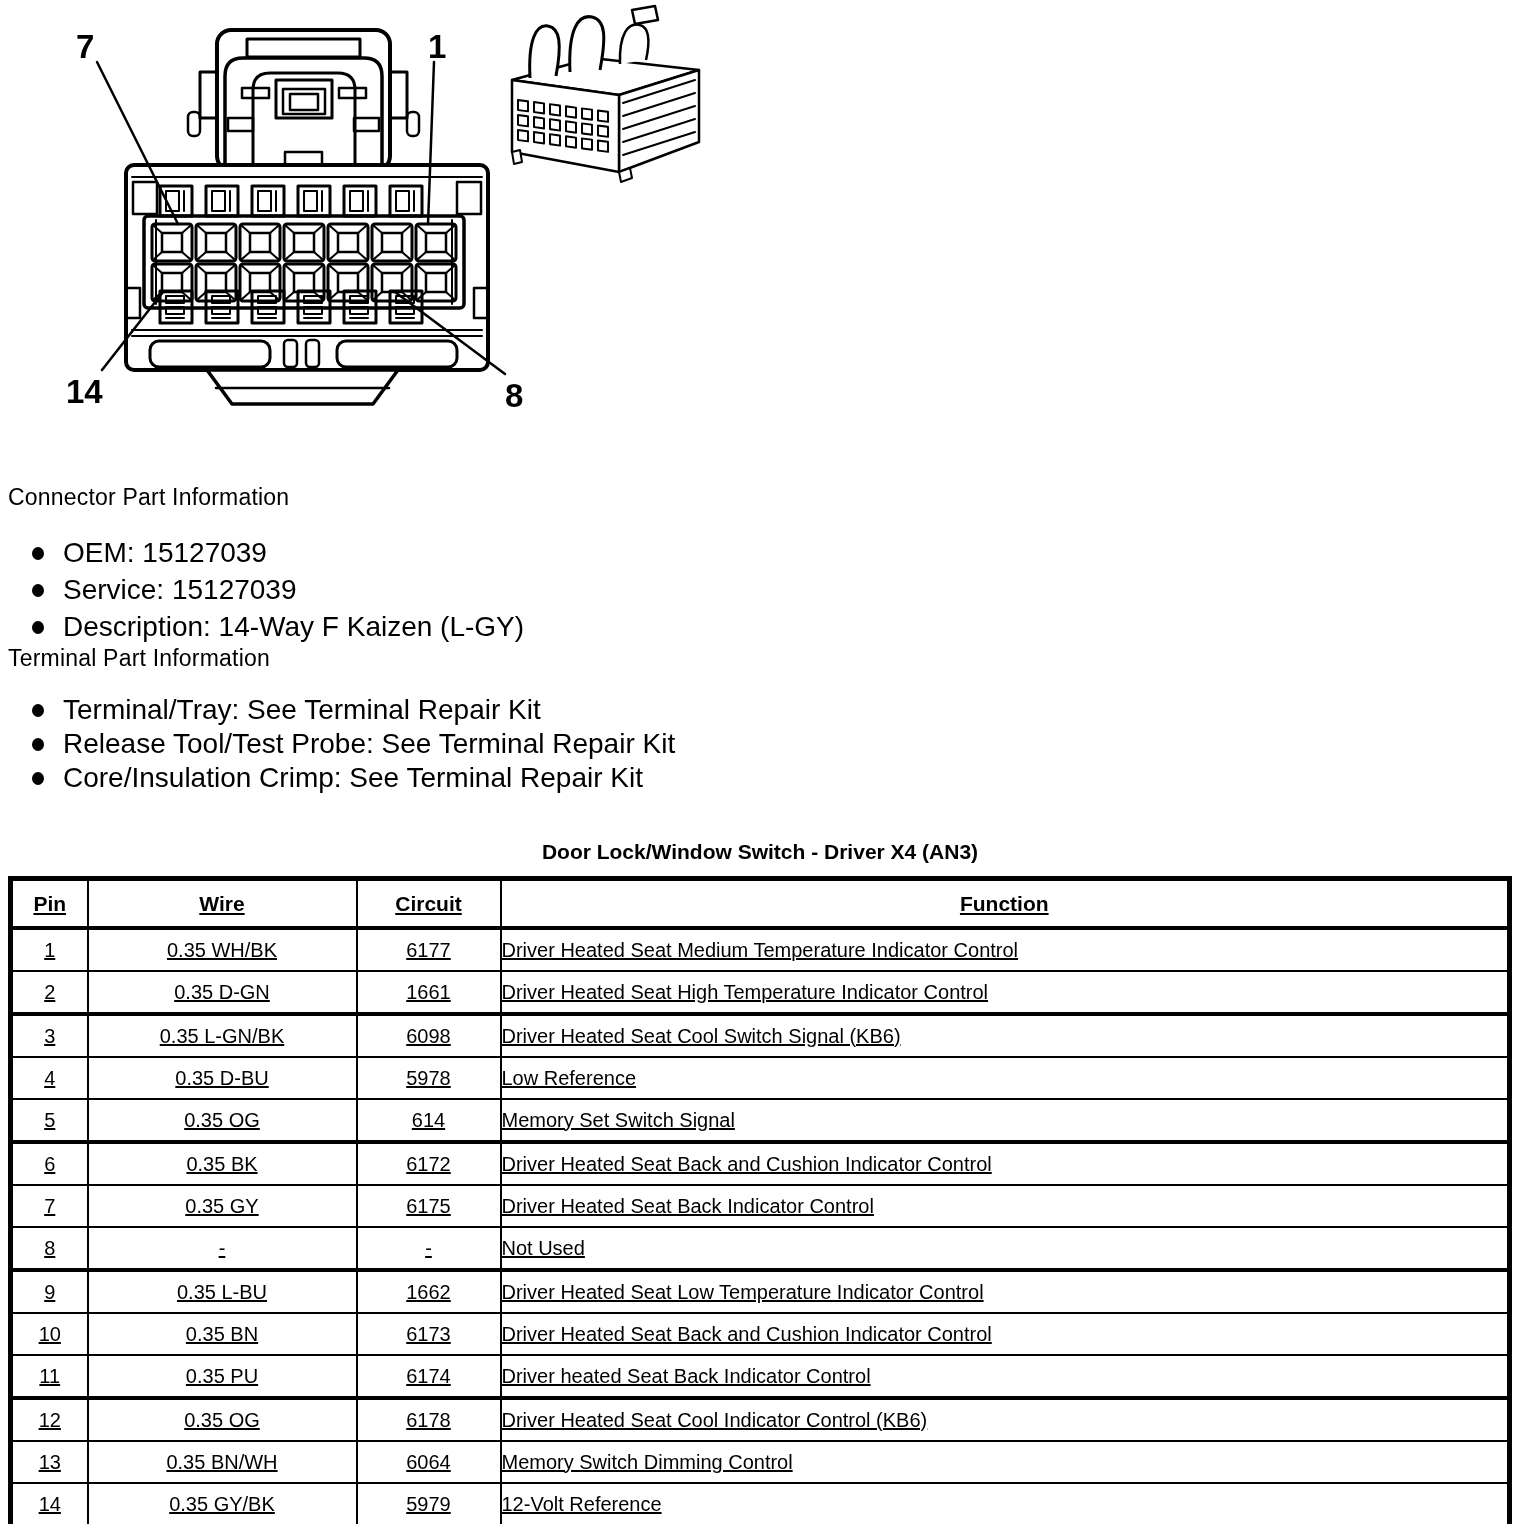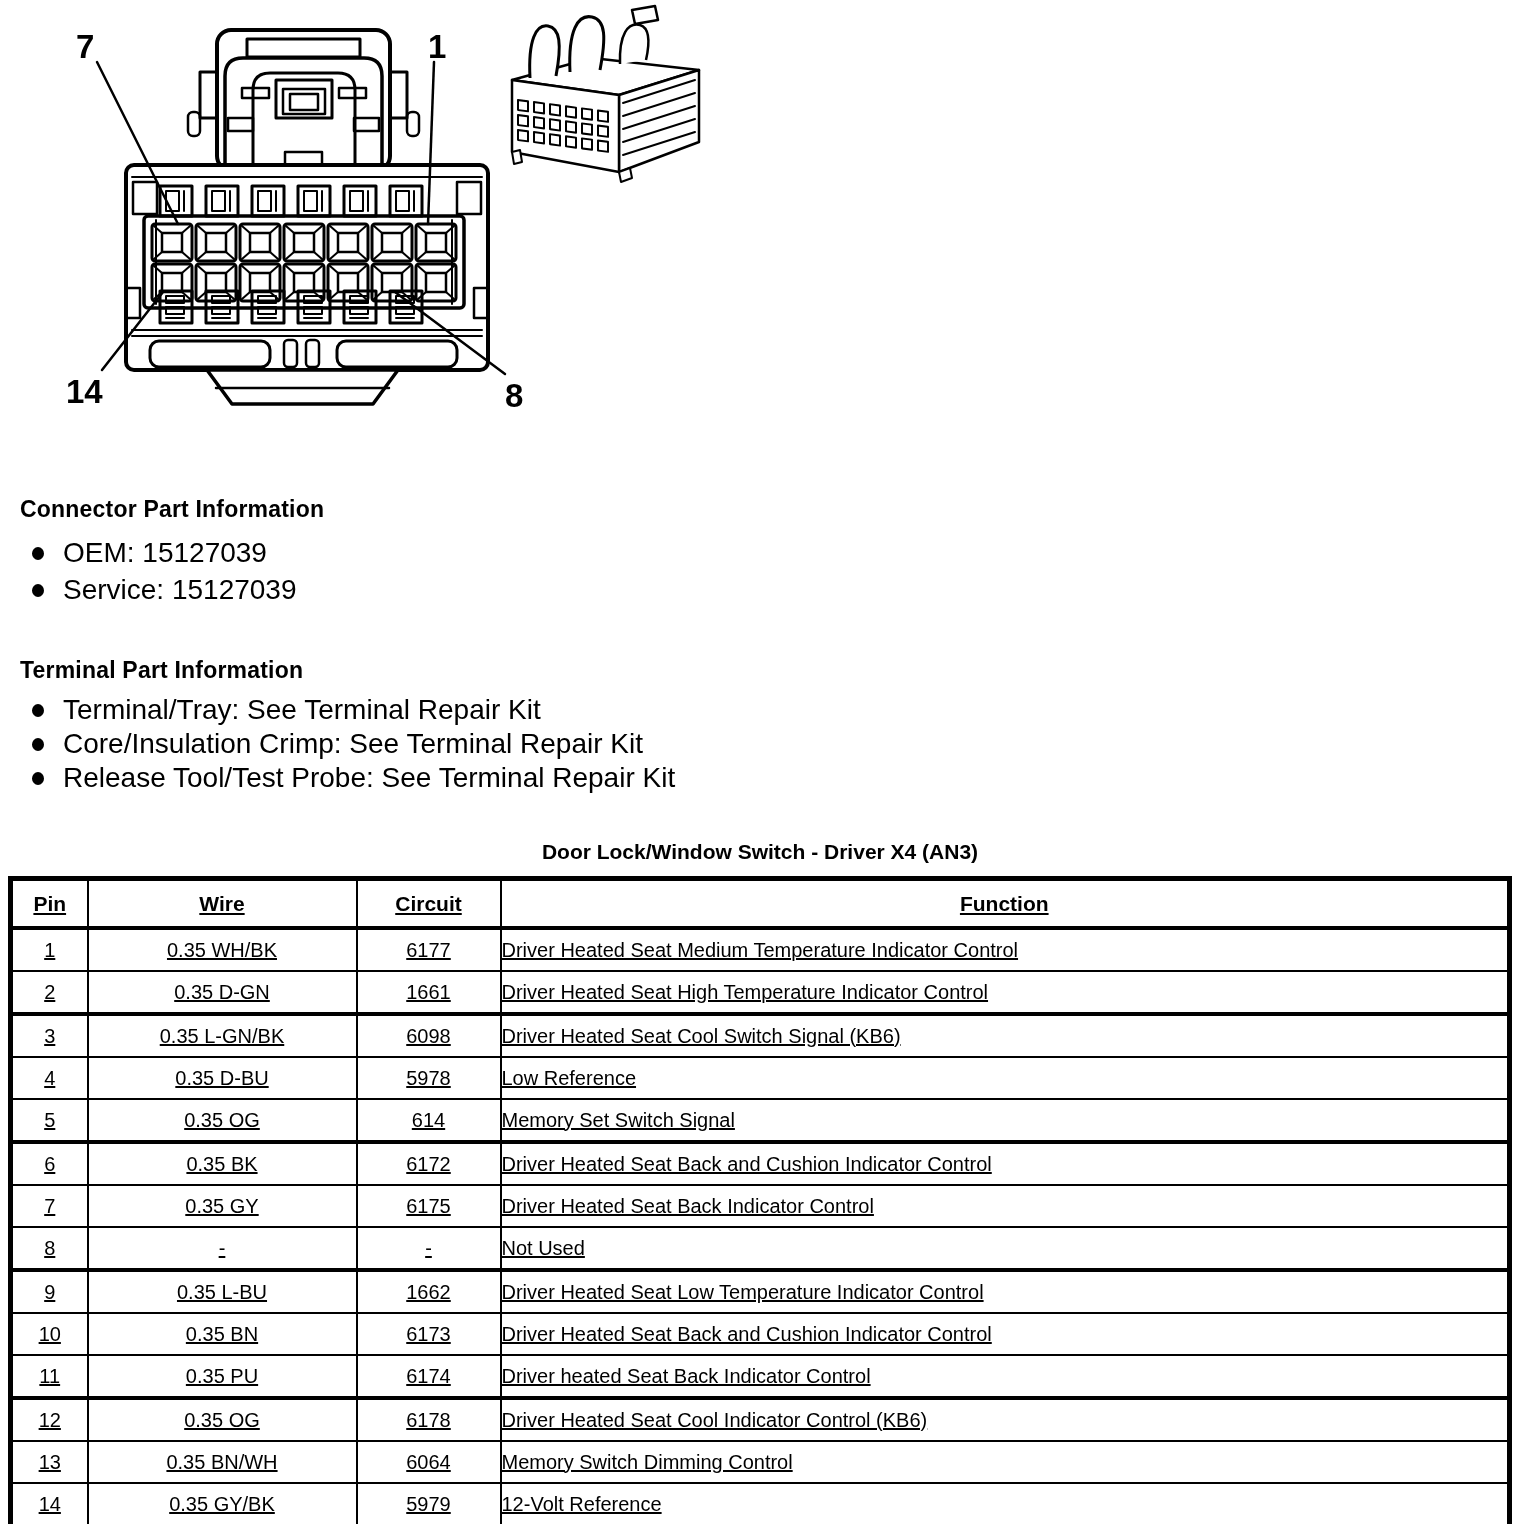--- a/index.html
+++ b/index.html
@@ -13,23 +13,23 @@
     overflow: hidden;
   }
   svg { position: absolute; }
   svg .ln { fill: none; stroke: #000; stroke-linejoin: round; stroke-linecap: round; }
   svg .fw { fill: #fff; stroke: #000; stroke-linejoin: round; }
   svg text { fill: #000; stroke: none; font-family: "Liberation Sans", sans-serif; font-weight: bold; }
 
   .sec-heading {
     position: absolute;
     left: 8px;
-    margin: 12px;
+    margin: 0;
     font-size: 23px;
-    font-weight: bold;
+    font-weight: normal;
     letter-spacing: 0.2px;
   }
   #h-connector { top: 484px; }
   #h-terminal  { top: 645px; }
 
   ul.bullets {
     position: absolute;
     left: 32px;
     margin: 0; padding: 0;
     list-style: none;
@@ -248,36 +248,40 @@
 
   <ul class="bullets" id="list-connector">
     <li>
       <span class="bullet"></span>
       <span>OEM: 15127039</span>
     </li>
     <li>
       <span class="bullet"></span>
       <span>Service: 15127039</span>
     </li>
+    <li>
+      <span class="bullet"></span>
+      <span>Description: 14-Way F Kaizen (L-GY)</span>
+    </li>
   </ul>
 
   <h2 class="sec-heading" id="h-terminal">Terminal Part Information</h2>
 
   <ul class="bullets" id="list-terminal">
     <li>
       <span class="bullet"></span>
       <span>Terminal/Tray: See Terminal Repair Kit</span>
     </li>
     <li>
       <span class="bullet"></span>
+      <span>Release Tool/Test Probe: See Terminal Repair Kit</span>
+    </li>
+    <li>
+      <span class="bullet"></span>
       <span>Core/Insulation Crimp: See Terminal Repair Kit</span>
-    </li>
-    <li>
-      <span class="bullet"></span>
-      <span>Release Tool/Test Probe: See Terminal Repair Kit</span>
     </li>
   </ul>
 
   <div class="table-title">Door Lock/Window Switch - Driver X4 (AN3)</div>
 
   <table class="pinout">
     <colgroup>
       <col class="c-pin">
         <col class="c-wire">
         <col class="c-circuit">

